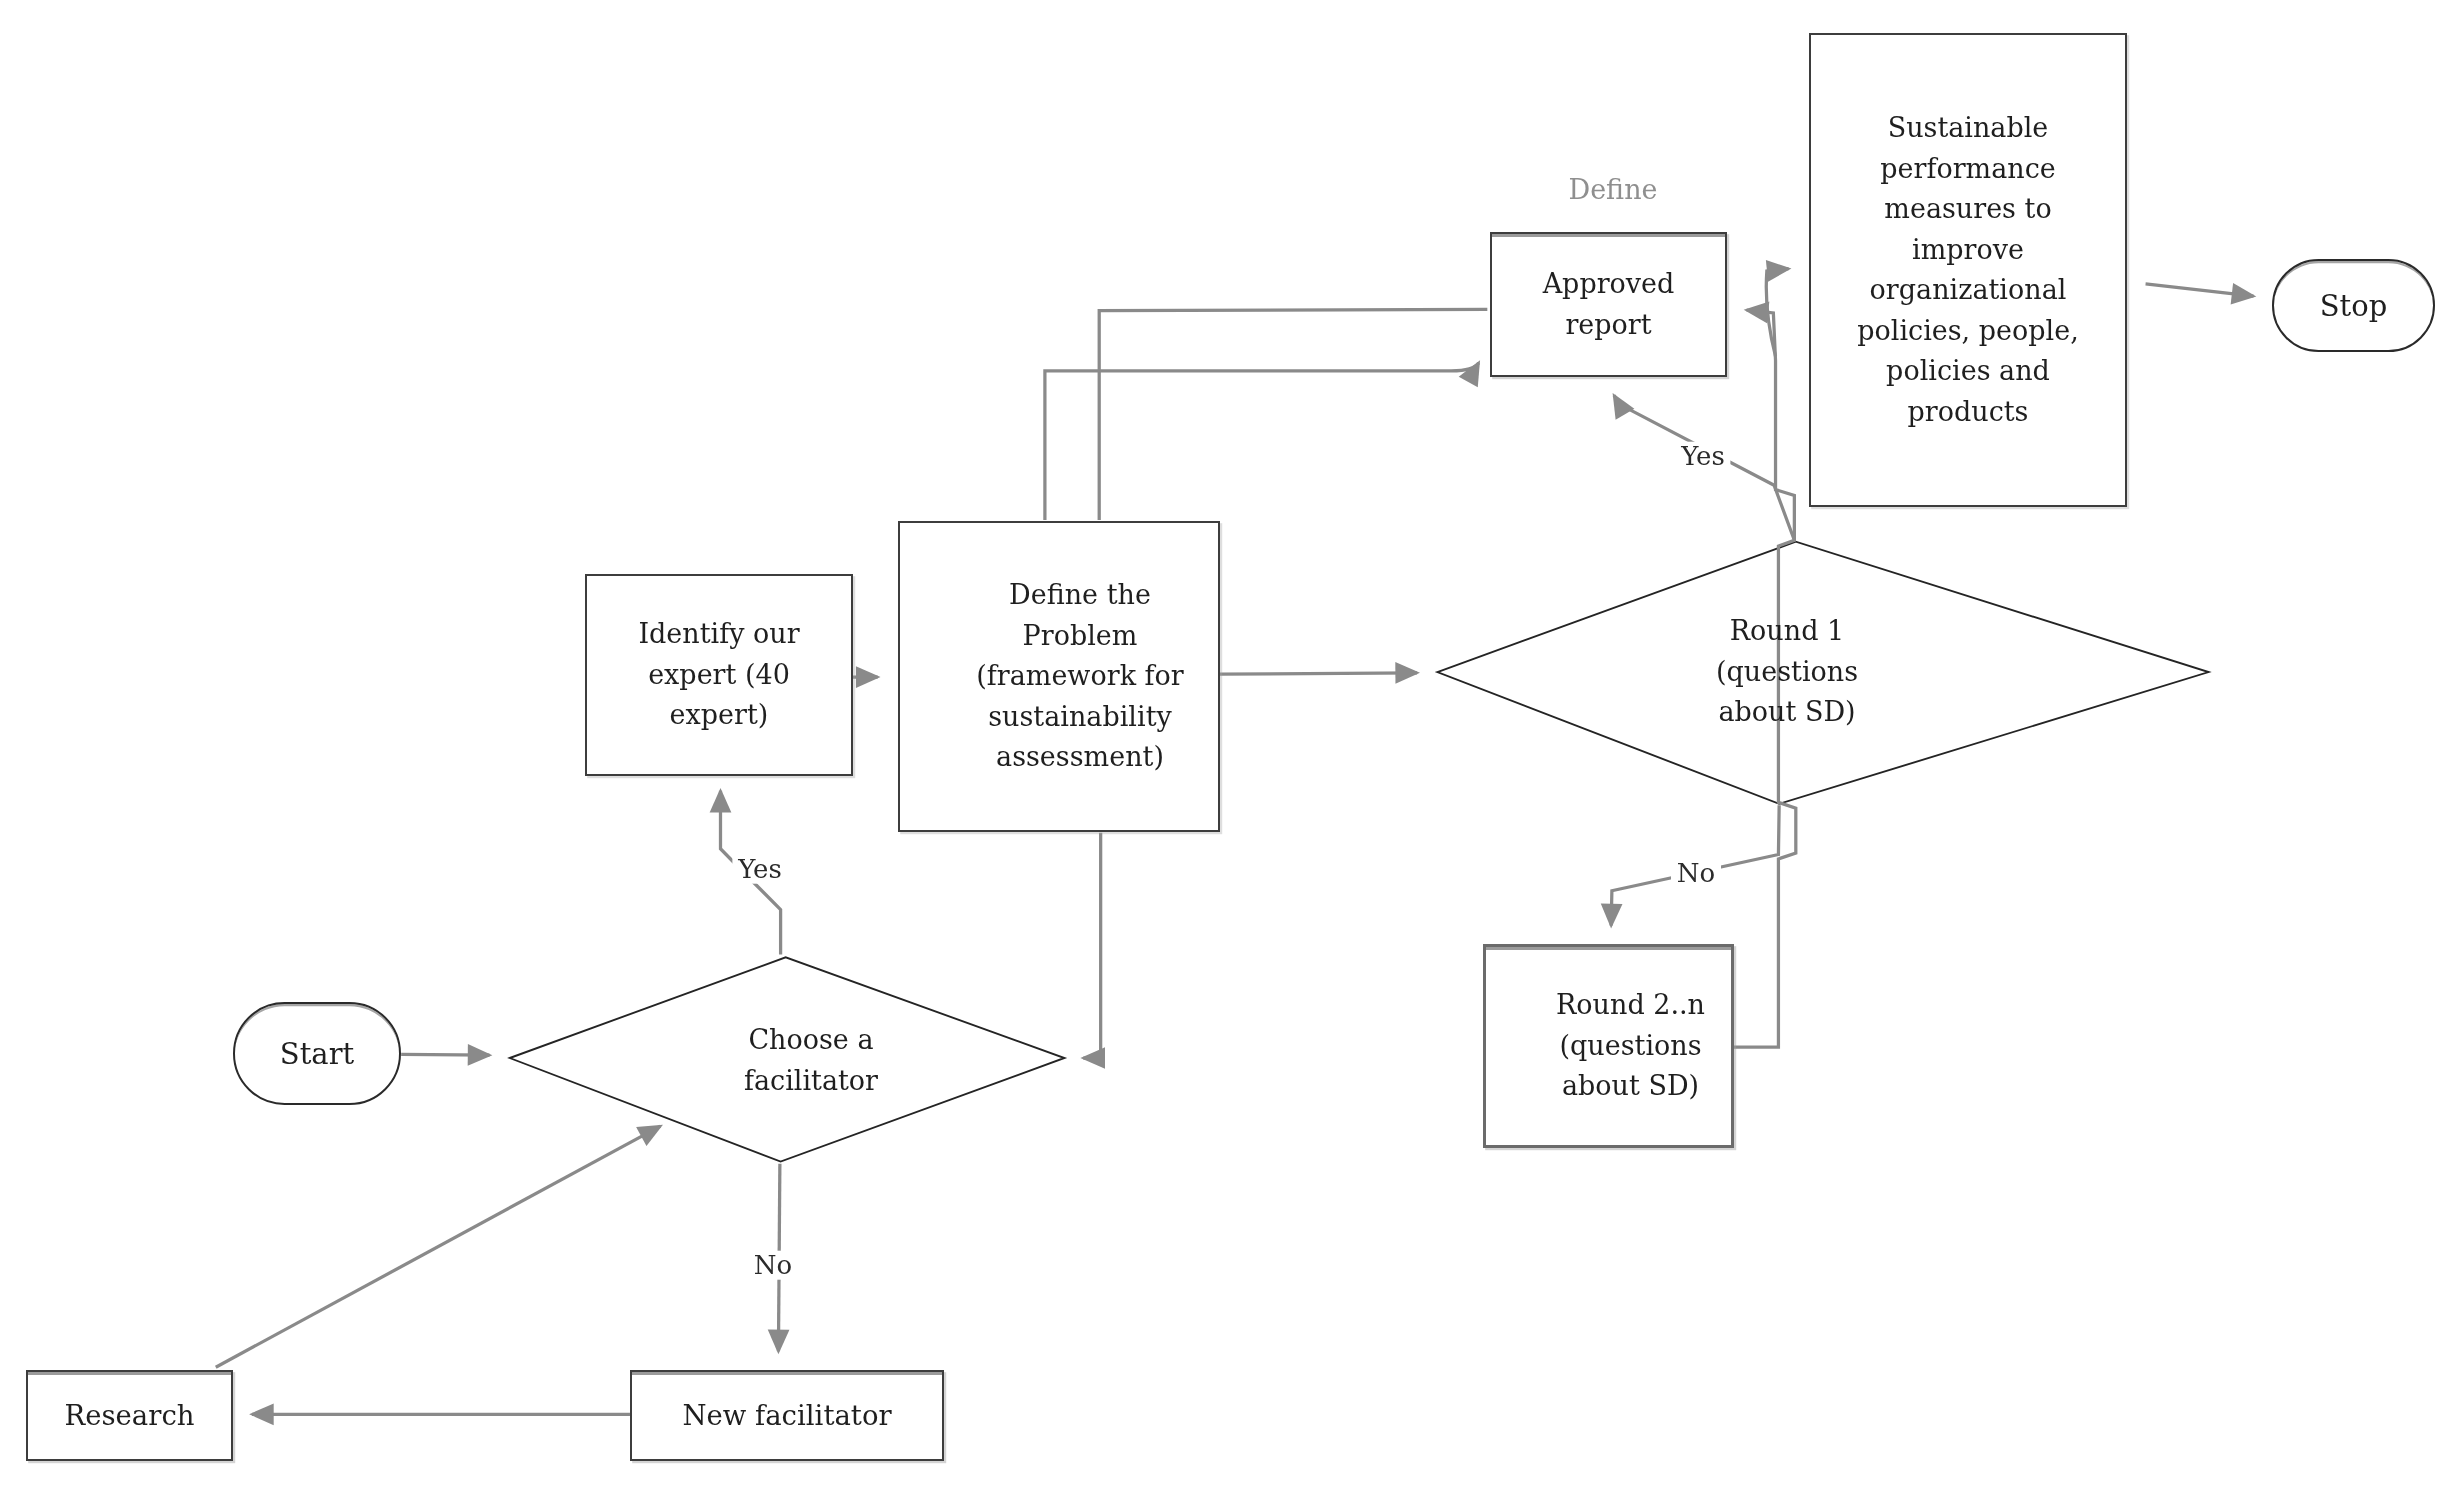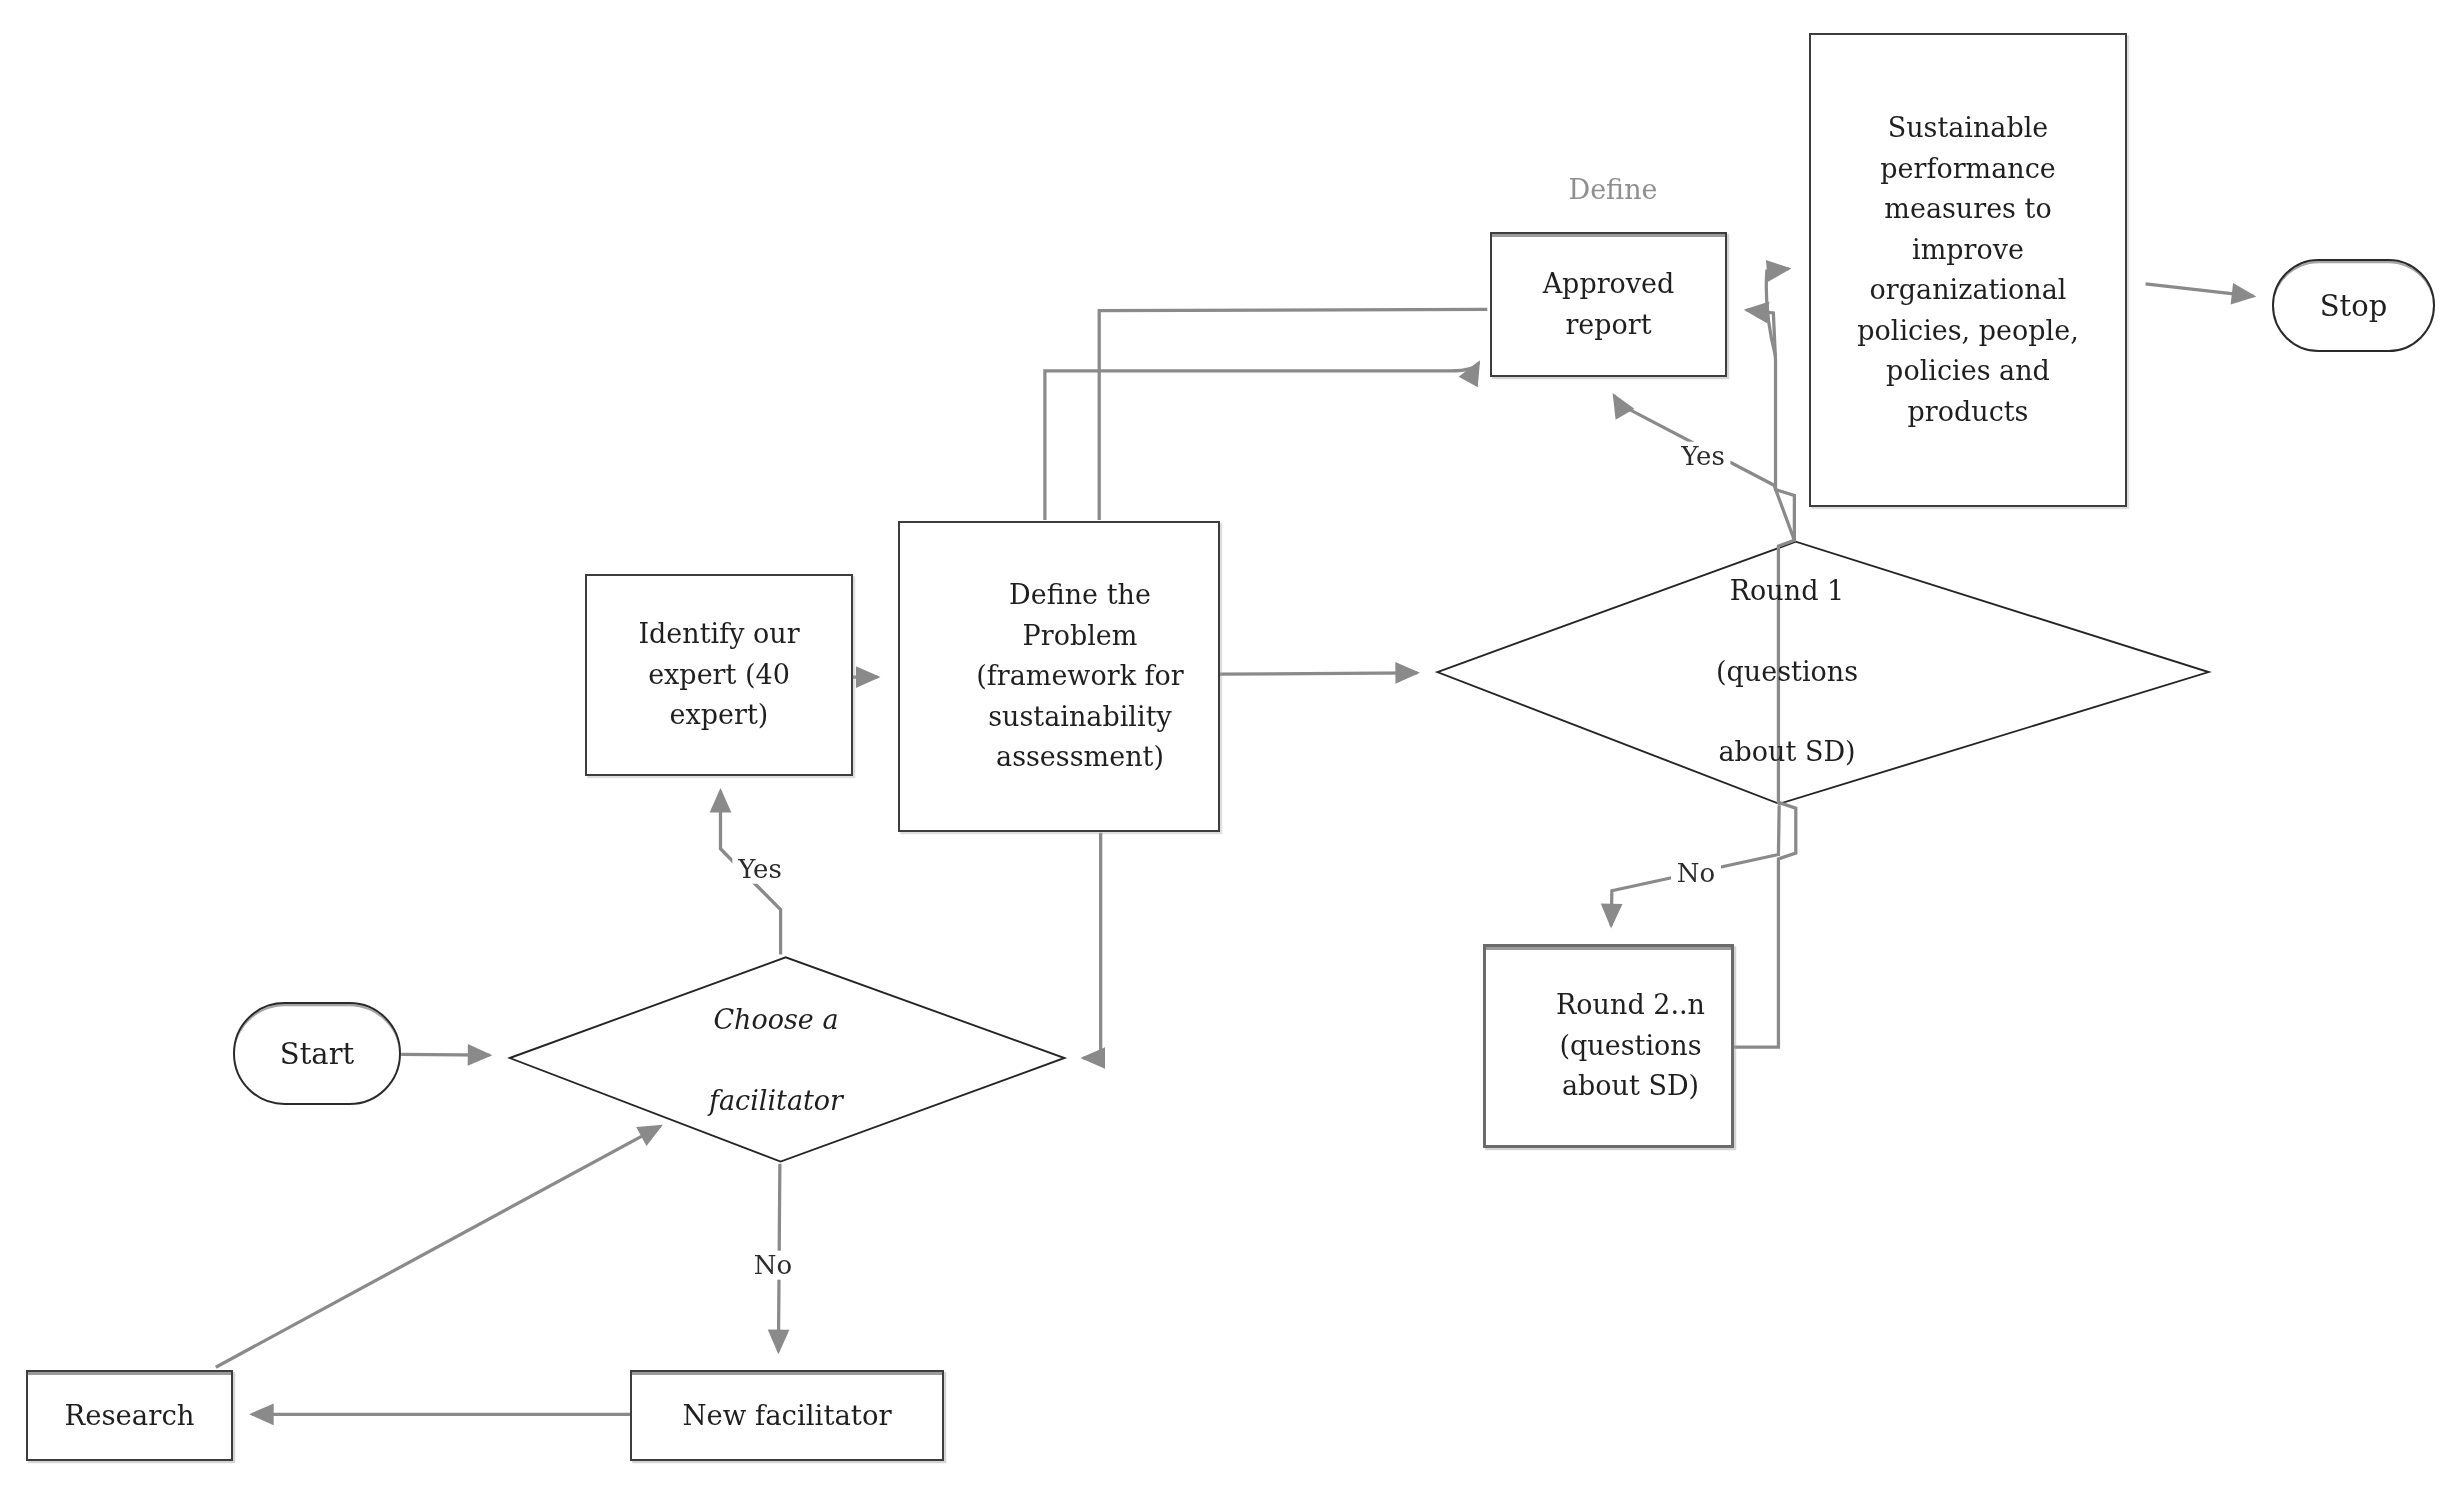--- a/index.html
+++ b/index.html
@@ -16,21 +16,21 @@
   }
   .box.plain{box-shadow:2.2px 2.2px 0 rgba(160,160,160,0.35);}
   .box.grayborder{border-color:#6b6b6b;border-width:3.6px;padding-left:44px;}
   .terminator{
     position:absolute;background:#ffffff;border:2.9px solid #2a2a2a;border-radius:217px;
     box-sizing:border-box;display:flex;align-items:center;justify-content:center;
     font-size:29px;box-shadow:inset 0 2.9px 0 -0.7px #a5a5a5;
   }
   .dtext{
     position:absolute;display:flex;flex-direction:column;align-items:center;justify-content:center;
-    text-align:center;font-size:27px;line-height:1.5;transform:translate(-50%,-50%);gap:40px;
+    text-align:center;font-size:27px;line-height:1.5;transform:translate(-50%,-50%);
   }
   .elabel{
     position:absolute;transform:translate(-50%,-50%);font-size:26px;line-height:1.1;
     background:#ffffff;padding:0 5.8px;color:#2b2b2b;white-space:nowrap;
   }
   .elabel.gray{color:#8f8f8f;font-size:27px;}
   .line{display:block;}
 </style>
 </head>
 <body>
@@ -114,21 +114,21 @@
   </div>
 
   <div class="box" style="left:630px;top:1370px;width:314px;height:91px;font-size:27.5px;">
     <span>New facilitator</span>
   </div>
 
   <div class="box" style="left:26px;top:1370px;width:207px;height:91px;font-size:27.5px;">
     <span>Research</span>
   </div>
 
-  <div class="dtext" style="left:776px;top:1060px;width:304px;font-style:italic;">
+  <div class="dtext" style="left:811px;top:1060px;width:304px;">
     <span class="line">Choose a</span>
     <span class="line">facilitator</span>
   </div>
   <div class="dtext" style="left:1787px;top:672px;width:304px;">
     <span class="line">Round 1</span>
     <span class="line">(questions</span>
     <span class="line">about SD)</span>
   </div>
 
   <div class="elabel gray" style="left:1613px;top:190px;">Define</div>

